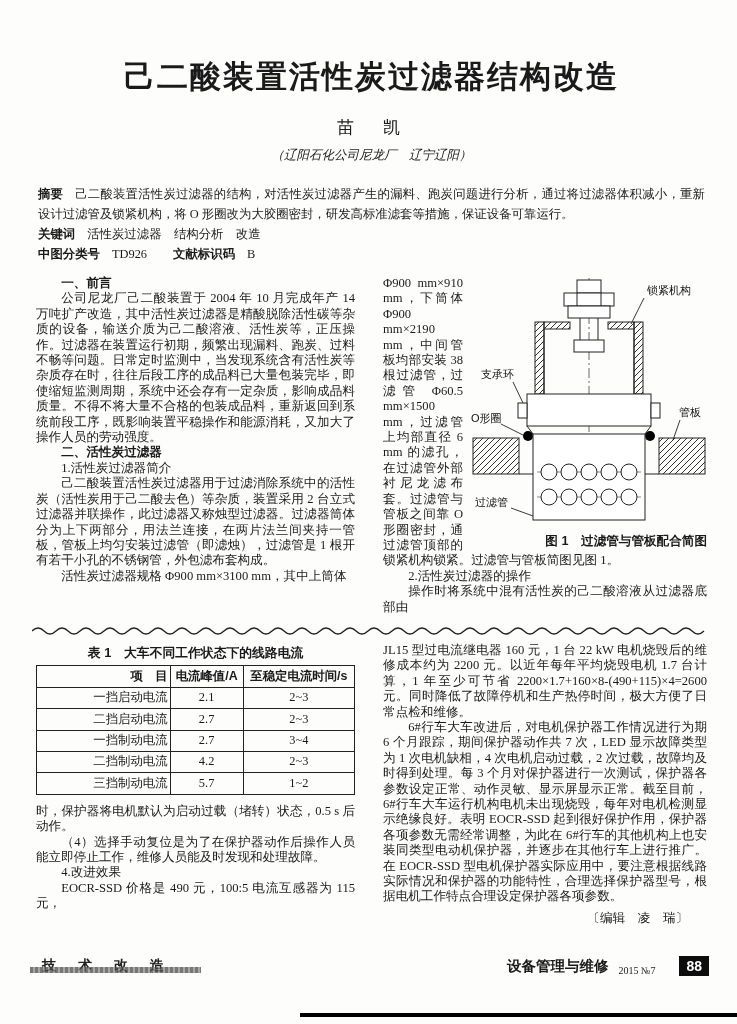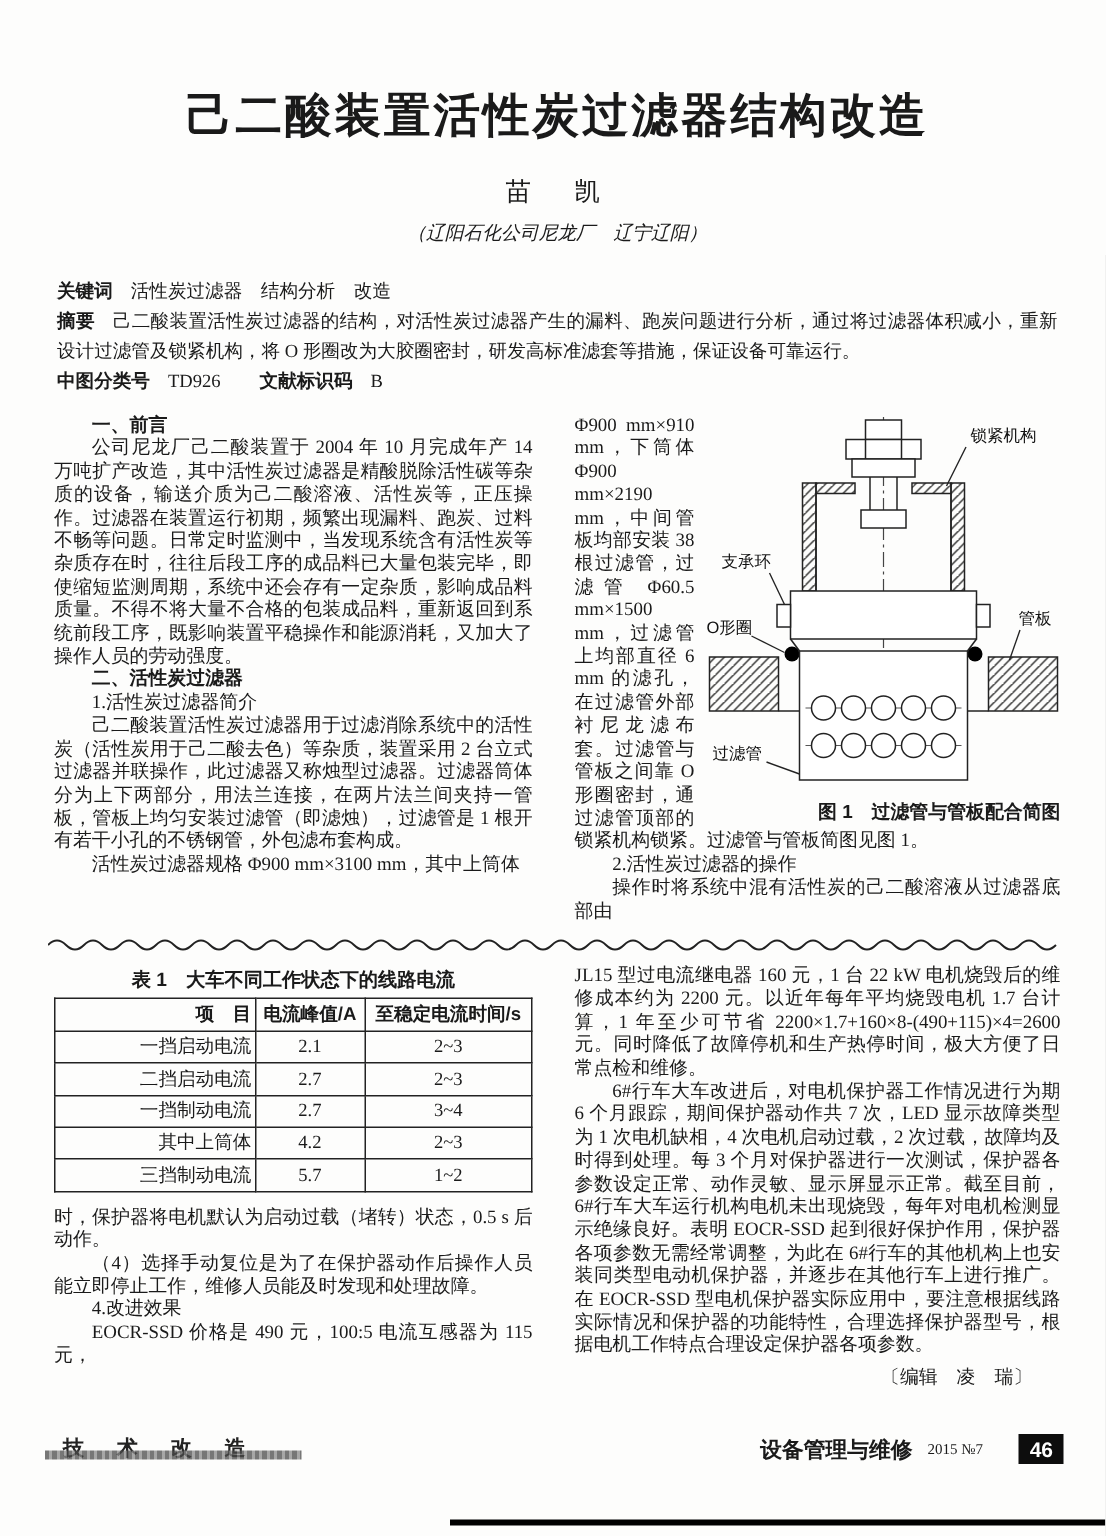--- a/index.html
+++ b/index.html
@@ -53,43 +53,43 @@
   .footer{position:absolute;left:36px;right:28px;top:956px;display:flex;justify-content:space-between;align-items:center;}
   .section-mark{
     position:relative;font-weight:bold;font-size:14px;letter-spacing:9px;color:#222;
     font-family:"Liberation Sans","DejaVu Sans",sans-serif;padding:0 6px;
   }
   .section-mark::after{
     content:"";position:absolute;left:-6px;right:-22px;top:55%;height:6px;
     background:repeating-linear-gradient(90deg,#4a4a4a 0 3px,#8a8a8a 3px 5px);
     opacity:.75;
   }
-  .footer-right{display:flex;align-items:center;gap:10px;font-size:13px;}
+  .footer-right{display:flex;align-items:flex-end;gap:10px;font-size:13px;}
   .journal-name{font-weight:bold;font-size:14.5px;font-family:"Liberation Sans","DejaVu Sans",sans-serif;}
   .issue{font-size:10px;}
   .page-num{
     background:#0d0d0d;color:#fff;font-weight:bold;font-size:14px;
     padding:2px 7px;margin-left:14px;font-family:"Liberation Sans","DejaVu Sans",sans-serif;
   }
   .bottom-bar{position:absolute;top:1013px;left:300px;right:0;height:4px;background:#000;}
 </style>
 </head>
 <body>
 
 <div class="page">
 
   <header>
     <h1 class="title">己二酸装置活性炭过滤器结构改造</h1>
     <div class="author">苗　凯</div>
     <div class="affiliation">（辽阳石化公司尼龙厂　辽宁辽阳）</div>
   </header>
 
   <section class="abstract">
+    <p><b>摘要</b><span>己二酸装置活性炭过滤器的结构，对活性炭过滤器产生的漏料、跑炭问题进行分析，通过将过滤器体积减小，重新设计过滤管及锁紧机构，将 O 形圈改为大胶圈密封，研发高标准滤套等措施，保证设备可靠运行。</span></p>
     <p><b>关键词</b><span>活性炭过滤器　结构分析　改造</span></p>
-    <p><b>摘要</b><span>己二酸装置活性炭过滤器的结构，对活性炭过滤器产生的漏料、跑炭问题进行分析，通过将过滤器体积减小，重新设计过滤管及锁紧机构，将 O 形圈改为大胶圈密封，研发高标准滤套等措施，保证设备可靠运行。</span></p>
     <p><b>中图分类号</b><span class="val">TD926</span><b>文献标识码</b><span class="val">B</span></p>
   </section>
 
   <div class="cols">
     <div class="col left">
       <p class="h-bold">一、前言</p>
       <p class="indent">公司尼龙厂己二酸装置于 2004 年 10 月完成年产 14 万吨扩产改造，其中活性炭过滤器是精酸脱除活性碳等杂质的设备，输送介质为己二酸溶液、活性炭等，正压操作。过滤器在装置运行初期，频繁出现漏料、跑炭、过料不畅等问题。日常定时监测中，当发现系统含有活性炭等杂质存在时，往往后段工序的成品料已大量包装完毕，即使缩短监测周期，系统中还会存有一定杂质，影响成品料质量。不得不将大量不合格的包装成品料，重新返回到系统前段工序，既影响装置平稳操作和能源消耗，又加大了操作人员的劳动强度。</p>
       <p class="h-bold">二、活性炭过滤器</p>
       <p class="indent">1.活性炭过滤器简介</p>
       <p class="indent">己二酸装置活性炭过滤器用于过滤消除系统中的活性炭（活性炭用于己二酸去色）等杂质，装置采用 2 台立式过滤器并联操作，此过滤器又称烛型过滤器。过滤器筒体分为上下两部分，用法兰连接，在两片法兰间夹持一管板，管板上均匀安装过滤管（即滤烛），过滤管是 1 根开有若干小孔的不锈钢管，外包滤布套构成。</p>
@@ -202,21 +202,21 @@
               <td>二挡启动电流</td>
               <td>2.7</td>
               <td>2~3</td>
             </tr>
           <tr>
               <td>一挡制动电流</td>
               <td>2.7</td>
               <td>3~4</td>
             </tr>
           <tr>
-              <td>其中上筒体</td>
+              <td>二挡制动电流</td>
               <td>4.2</td>
               <td>2~3</td>
             </tr>
           <tr>
               <td>三挡制动电流</td>
               <td>5.7</td>
               <td>1~2</td>
             </tr>
         </tbody>
       </table>
@@ -231,18 +231,18 @@
       <p class="indent">6#行车大车改进后，对电机保护器工作情况进行为期 6 个月跟踪，期间保护器动作共 7 次，LED 显示故障类型为 1 次电机缺相，4 次电机启动过载，2 次过载，故障均及时得到处理。每 3 个月对保护器进行一次测试，保护器各参数设定正常、动作灵敏、显示屏显示正常。截至目前，6#行车大车运行机构电机未出现烧毁，每年对电机检测显示绝缘良好。表明 EOCR-SSD 起到很好保护作用，保护器各项参数无需经常调整，为此在 6#行车的其他机构上也安装同类型电动机保护器，并逐步在其他行车上进行推广。在 EOCR-SSD 型电机保护器实际应用中，要注意根据线路实际情况和保护器的功能特性，合理选择保护器型号，根据电机工作特点合理设定保护器各项参数。</p>
       <p class="editor-note">〔编辑　凌　瑞〕</p>
     </div>
   </div>
 
   <div class="footer">
     <div class="section-mark">技 术 改 造</div>
     <div class="footer-right">
       <span class="journal-name">设备管理与维修</span>
       <span class="issue">2015  №7</span>
-      <span class="page-num">46</span>
+      <span class="page-num">88</span>
     </div>
   </div>
 
   <div class="bottom-bar"></div>
 </div>
 
 </body></html>

